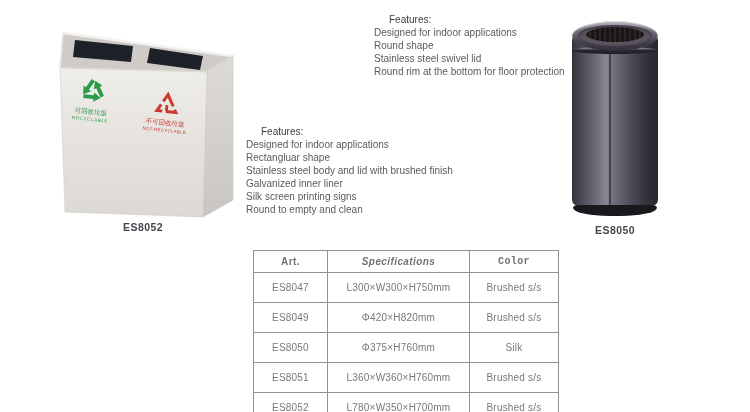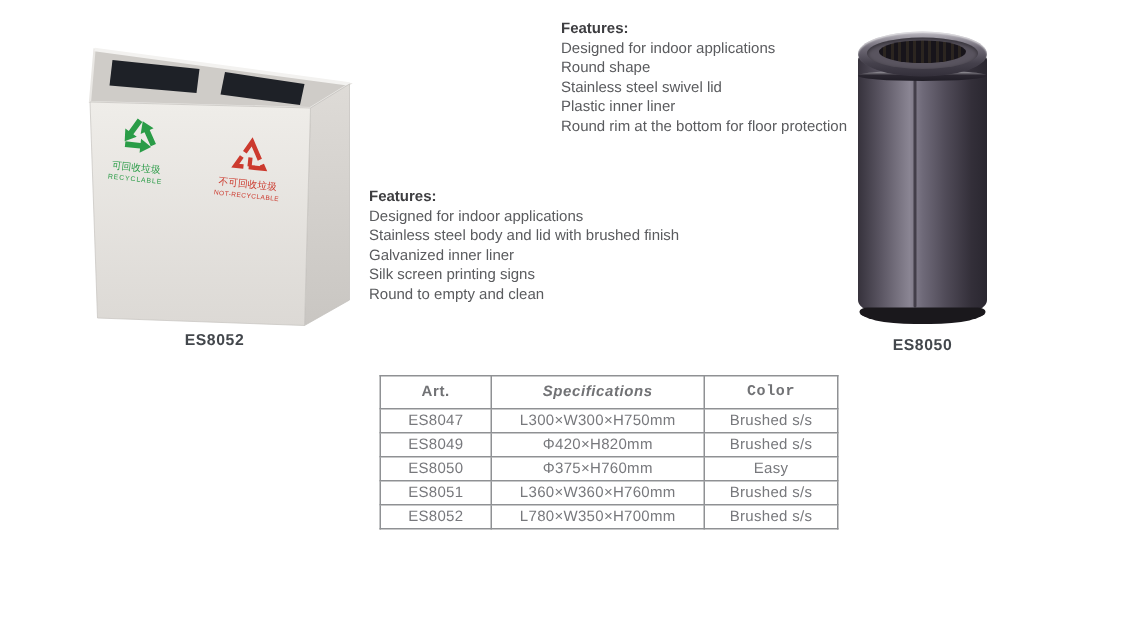--- a/index.html
+++ b/index.html
@@ -8,31 +8,31 @@
   .stage { position:relative; width:750px; height:412px; background:#fff; }
 
   
   .prod-label { position:absolute; font-size:10.5px; font-weight:bold; color:#43474c;
     letter-spacing:.4px; text-align:center; }
   #label-left  { left:88px;  top:221px; width:110px; }
   #label-right { left:570px; top:224px; width:90px; }
 
   
   .features { position:absolute; color:#5a5b5e; font-size:10px; line-height:13px; }
-  .features .ftitle { font-weight:bold; color:#3e3e41; }
+  .features .ftitle { font-weight:normal; color:#3e3e41;margin-left:15px; }
   #features-round { left:374px; top:13px; }
   #features-rect  { left:246px; top:125px; }
 
   
   .spec-table { position:absolute; left:253px; top:250px; border-collapse:collapse; }
   .spec-table td, .spec-table th { border:1px solid #8f9194; color:#77787c;
     font-size:10px; font-weight:normal; text-align:center; vertical-align:middle;
     letter-spacing:.2px; }
   .spec-table th { height:22px; font-weight:bold; color:#717275; letter-spacing:.4px; }
-  .spec-table td { height:16px; }
+  .spec-table td { height:30px; }
   .col-art  { width:74px; }
   .col-spec { width:142px;font-style:italic; }
   .col-col  { width:89px;font-family:Liberation Mono, monospace; }
 
   
   .cyl { position:absolute; left:572px; top:21px; width:86px; height:195px; }
   .cyl-body { position:absolute; left:0; top:14px; width:86px; height:172px;
     background:linear-gradient(90deg,#36323c 0%,#5b5663 18%,#8a8593 40%,#6f6a79 50%,
       #504b58 68%,#332f39 88%,#2a2730 100%);
     border-radius:8px 8px 10px 10px / 5px 5px 7px 7px; }
@@ -117,27 +117,27 @@
     <div class="cyl-bottom"></div>
   </div>
 
   <div class="prod-label" id="label-right">ES8050</div>
 
   <div class="features" id="features-round">
     <div class="ftitle">Features:</div>
     <div>Designed for indoor applications</div>
     <div>Round shape</div>
     <div>Stainless steel swivel lid</div>
-    <div>Plastic inner liner</div>
     <div>Round rim at the bottom for floor protection</div>
   </div>
 
   <div class="features" id="features-rect">
     <div class="ftitle">Features:</div>
     <div>Designed for indoor applications</div>
+    <div>Rectangluar shape</div>
     <div>Stainless steel body and lid with brushed finish</div>
     <div>Galvanized inner liner</div>
     <div>Silk screen printing signs</div>
     <div>Round to empty and clean</div>
   </div>
 
   <table class="spec-table">
     <thead>
       <tr>
         <th class="col-art">Art.</th>
@@ -152,21 +152,21 @@
         <td>Brushed s/s</td>
       </tr>
       <tr>
         <td>ES8049</td>
         <td>Φ420×H820mm</td>
         <td>Brushed s/s</td>
       </tr>
       <tr>
         <td>ES8050</td>
         <td>Φ375×H760mm</td>
-        <td>Easy</td>
+        <td>Silk</td>
       </tr>
       <tr>
         <td>ES8051</td>
         <td>L360×W360×H760mm</td>
         <td>Brushed s/s</td>
       </tr>
       <tr>
         <td>ES8052</td>
         <td>L780×W350×H700mm</td>
         <td>Brushed s/s</td>

